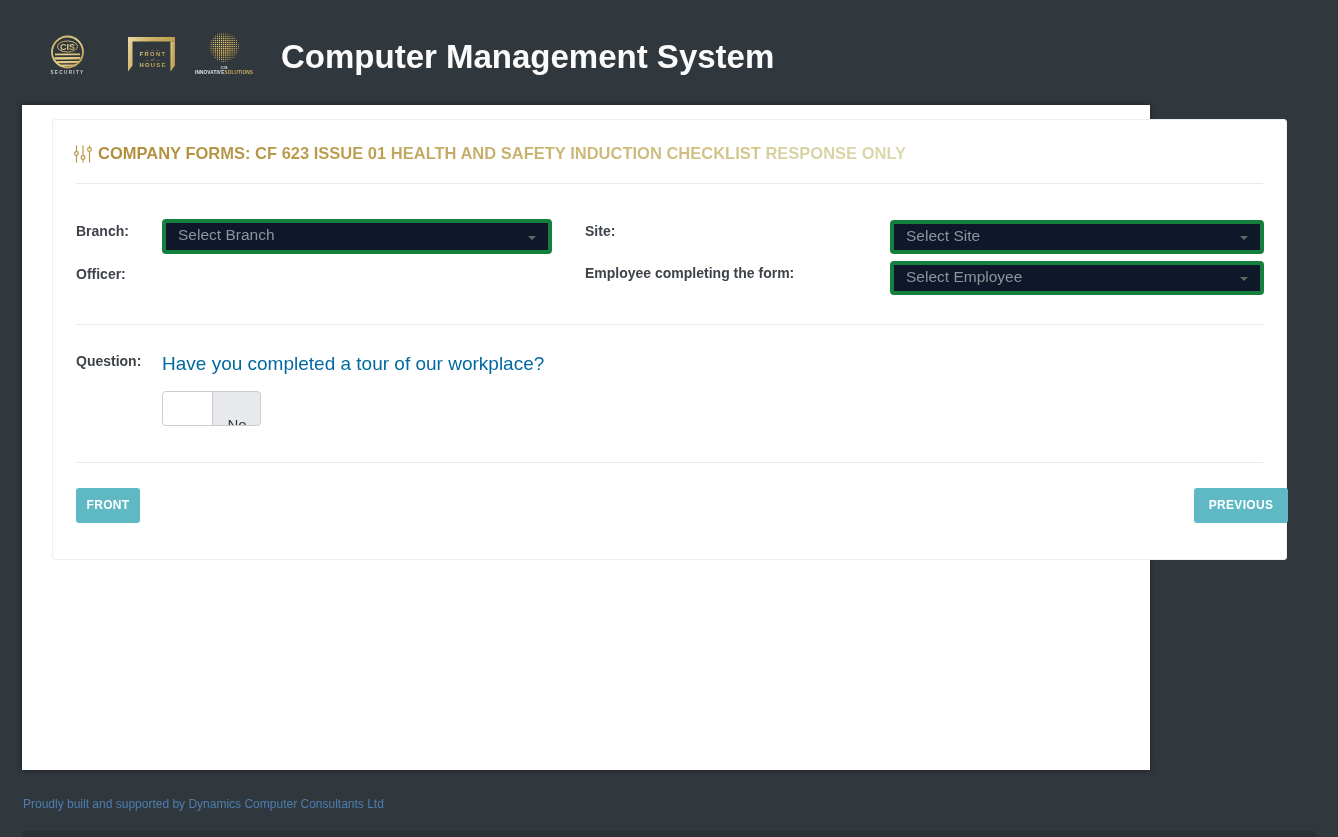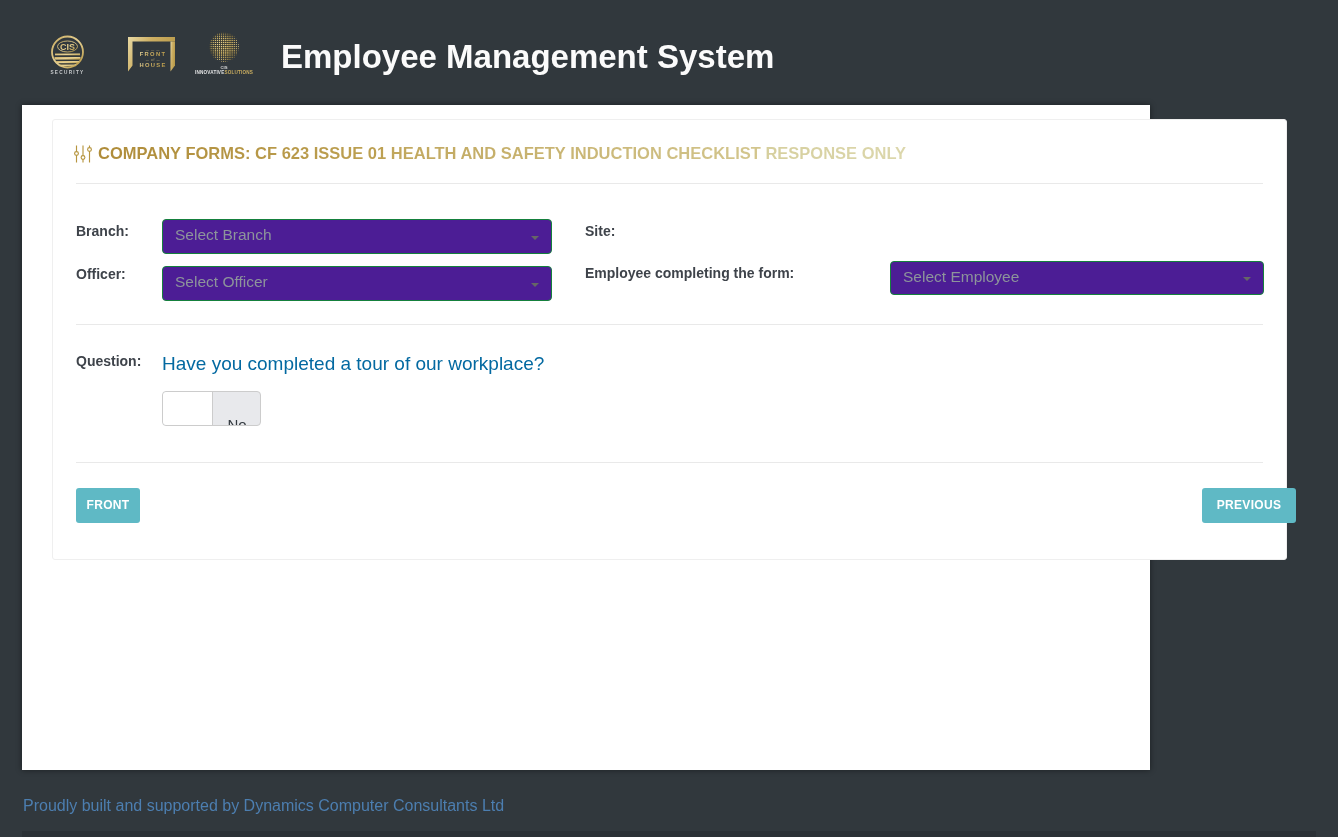--- a/index.html
+++ b/index.html
@@ -31,21 +31,21 @@
   .cardtitle {
     position:absolute; left:45px; top:24px; font-size:16.5px; font-weight:bold;
     white-space:nowrap;
   }
   .g1 { background:linear-gradient(90deg,#af8c39,#bda153); -webkit-background-clip:text; background-clip:text; color:transparent; }
   .g2 { background:linear-gradient(90deg,#c1a75d,#d3c68e); -webkit-background-clip:text; background-clip:text; color:transparent; }
   .g3 { background:linear-gradient(90deg,#d6cf9e,#dcd7ac); -webkit-background-clip:text; background-clip:text; color:transparent; }
   .hr { position:absolute; left:23px; right:23px; height:1px; background:#e9e9e9; }
   .lbl { position:absolute; font-size:14px; font-weight:bold; color:#3e434a; white-space:nowrap; }
   .sel {
-    position:absolute; border:1px solid #15803d; border-radius:4px; background:#4c1d95;
+    position:absolute; border:4px solid #15803d; border-radius:4px; background:#0f172a;
   }
   .sel .ph { position:absolute; left:12px; top:calc(50% - 1.5px); transform:translateY(-50%);
     font-size:15.5px; color:#8d949b; }
   .sel .caret { position:absolute; right:12px; top:50%; margin-top:-1px;
     width:0; height:0; border-left:4.5px solid transparent; border-right:4.5px solid transparent;
     border-top:4.5px solid #666; }
   .qtext { position:absolute; font-size:19px; color:#0369a1; }
   .toggle {
     position:absolute; left:109px; top:271px; width:99px; height:35px;
     border:1px solid #ccc; border-radius:4px; background:#e8e9ec; overflow:hidden;
@@ -53,21 +53,21 @@
   .toggle .handle { position:absolute; left:0; top:0; width:50px; height:33px;
     background:#fff; border-right:1px solid #ccc; border-radius:3px 0 0 3px; }
   .toggle .off { position:absolute; left:50px; width:48px; top:16px; height:33px;
     text-align:center; line-height:33px; font-size:15px; color:#33393f; }
   .btn {
     position:absolute; height:35px; background:#5fb9c5; color:#fff;
     font-size:12px; font-weight:bold; text-align:center; line-height:35px;
     border-radius:3px; letter-spacing:0.3px;
   }
   .footer {
-    position:absolute; left:23px; top:797px; font-size:16px; color:#4c7eb0;
+    position:absolute; left:23px; top:797px; font-size:12px; color:#4c7eb0;
   }
 </style>
 </head>
 <body>
 
 <svg class="abs" style="left:48px;top:34px;" width="40" height="42" viewBox="0 0 40 42">
   <defs>
     <linearGradient id="gold1" x1="0" y1="0" x2="1" y2="1">
       <stop offset="0" stop-color="#c8ab62"></stop>
         <stop offset="0.5" stop-color="#e7d193"></stop>
@@ -282,21 +282,21 @@
       <circle cx="24.5" cy="30.4" r="0.45"></circle>
       <circle cx="26.6" cy="30.4" r="0.56"></circle>
       <circle cx="28.7" cy="30.4" r="0.59"></circle>
       <circle cx="30.8" cy="30.4" r="0.58"></circle>
       <circle cx="32.9" cy="30.4" r="0.50"></circle>
   </g>
   <text x="29" y="37.5" text-anchor="middle" font-size="4.2" font-weight="bold" fill="#d8d9da" font-family="Liberation Sans">CIS</text>
   <text x="29" y="42.5" text-anchor="middle" font-size="4.6" font-weight="bold" letter-spacing="0.2" font-family="Liberation Sans"><tspan fill="#e2e3e4">INNOVATIVE</tspan><tspan fill="#c9ad60">SOLUTIONS</tspan></text>
 </svg>
 
-<div class="h1title">Employee Management System</div>
+<div class="h1title">Computer Management System</div>
 
 <div class="panel">
   <div class="card">
 
     <svg class="abs" style="left:19px;top:25px;" width="21" height="18" viewBox="0 0 21 18">
       <g stroke="#b6953f" stroke-width="1.15" fill="#fff">
         <line x1="4.5" y1="0.5" x2="4.5" y2="17.5"></line>
         <line x1="11" y1="0.5" x2="11" y2="17.5"></line>
         <line x1="17.5" y1="0.5" x2="17.5" y2="17.5"></line>
         <circle cx="4.5" cy="8.5" r="1.9"></circle>
@@ -307,43 +307,43 @@
     <div class="cardtitle"><span class="g1">COMPANY FORMS: CF 623 ISSUE 01 </span><span class="g2">HEALTH AND SAFETY INDUCTION CHECKLIST </span><span class="g3">RESPONSE ONLY</span></div>
 
     <div class="hr" style="top:63px;"></div>
 
     <div class="lbl" style="left:23px;top:103px;">Branch:</div>
     <div class="sel" style="left:109px;top:99px;width:390px;height:35px;">
       <span class="ph">Select Branch</span>
         <span class="caret"></span>
     </div>
     <div class="lbl" style="left:532px;top:103px;">Site:</div>
-
-    <div class="lbl" style="left:23px;top:146px;">Officer:</div>
-    <div class="sel" style="left:109px;top:146px;width:390px;height:35px;">
-      <span class="ph">Select Officer</span>
+    <div class="sel" style="left:837px;top:100px;width:374px;height:34px;">
+      <span class="ph">Select Site</span>
         <span class="caret"></span>
     </div>
+
+    <div class="lbl" style="left:23px;top:146px;">Officer:</div>
     <div class="lbl" style="left:532px;top:145px;">Employee completing the form:</div>
     <div class="sel" style="left:837px;top:141px;width:374px;height:34px;text-decoration:underline;">
       <span class="ph">Select Employee</span>
         <span class="caret"></span>
     </div>
 
     <div class="hr" style="top:204px;"></div>
 
     <div class="lbl" style="left:23px;top:233px;">Question:</div>
     <div class="qtext" style="left:109px;top:233px;">Have you completed a tour of our workplace?</div>
 
     <div class="toggle">
       <div class="handle"></div>
       <div class="off">No</div>
     </div>
 
     <div class="hr" style="top:342px;"></div>
 
     <div class="btn" style="left:23px;top:368px;width:64px;">FRONT</div>
-    <div class="btn" style="left:1141px;top:368px;width:94px;margin-left:8px;">PREVIOUS</div>
+    <div class="btn" style="left:1141px;top:368px;width:94px;">PREVIOUS</div>
   </div>
 </div>
 
 <div class="footer">Proudly built and supported by Dynamics Computer Consultants Ltd</div>
 <div class="abs" style="left:22px;top:831px;width:1294px;height:6px;background:#2b3136;"></div>
 
 </body></html>

